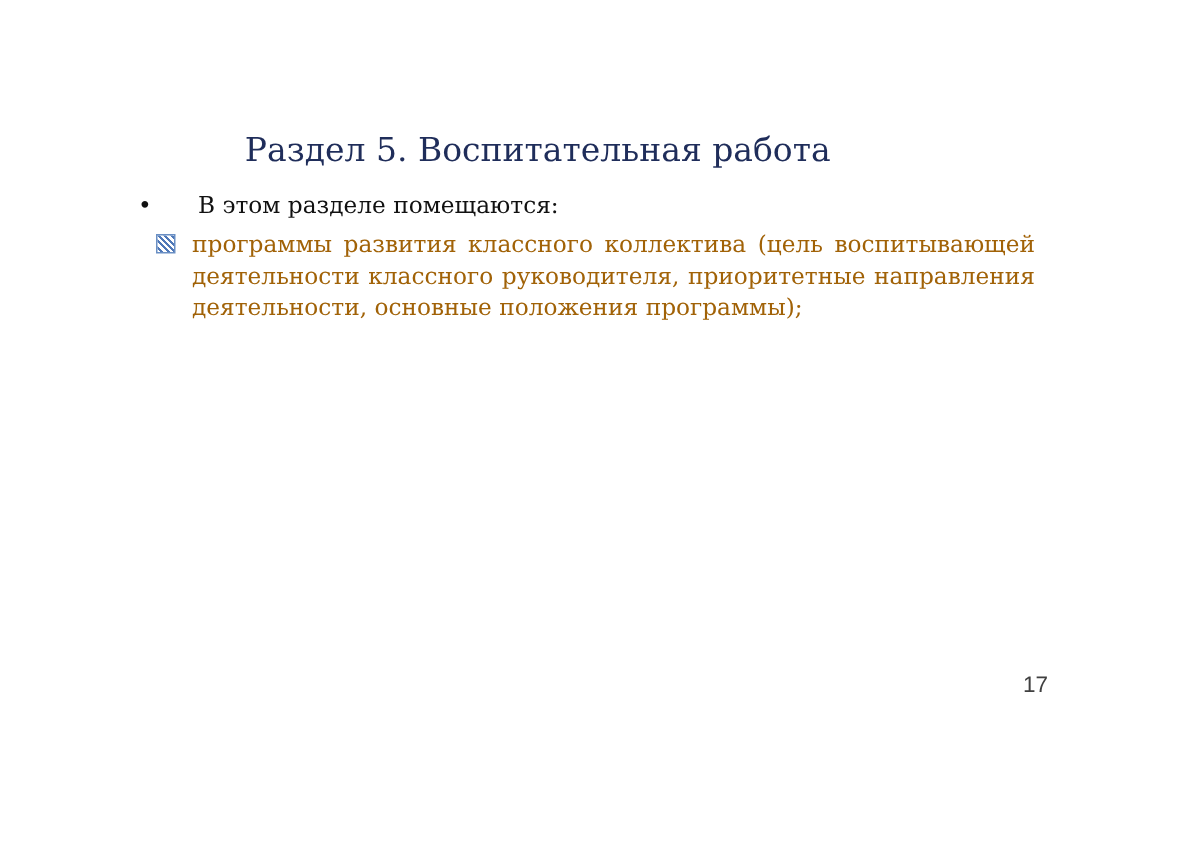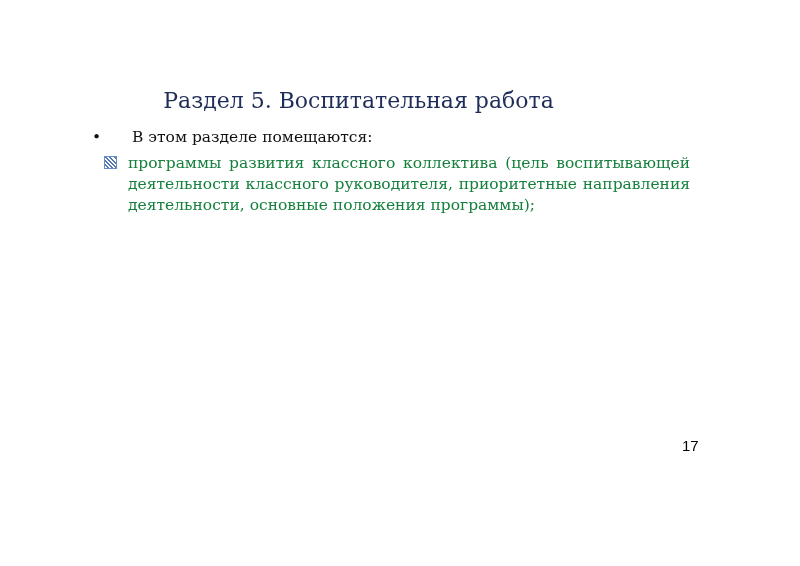--- a/index.html
+++ b/index.html
@@ -8,24 +8,24 @@
   .title { position: absolute; left: 0; width: 717px; top: 88px; text-align: center;
            font-size: 22px; color: #1f2d5a; padding-left: 0px; box-sizing: border-box; }
   .title span { display: inline-block; margin-left: 0px; }
   .intro { position: absolute; left: 92px; top: 128px; font-size: 15.5px; }
   .intro .dot { display: inline-block; width: 40px; }
   .list { position: absolute; left: 104px; top: 152px; width: 586px; }
   .item { display: flex; align-items: flex-start; margin-bottom: 7px; }
   .icon { flex: 0 0 13px; width: 13px; height: 13px; margin-top: 4px; margin-right: 11px;
           border: 1px solid #6a8fc4; box-sizing: border-box;
           background: repeating-linear-gradient(45deg, #ffffff 0 1.5px, #4f78b8 1.5px 3px); }
-  .text { flex: 1; font-size: 15.5px; line-height: 21px; text-align: justify; color: #15803d; }
+  .text { flex: 1; font-size: 15.5px; line-height: 21px; text-align: justify; color: #a16207; }
   .text b { font-weight: bold; }
-  .page { position: absolute; left: 682px; top: 437px; font-family: "Liberation Sans", sans-serif;
-          font-size: 15px; color: #000000; }
+  .page { position: absolute; left: 682px; top: 448px; font-family: "Liberation Sans", sans-serif;
+          font-size: 15px; color: #404040; }
 </style>
 </head>
 <body>
 
 <div class="title"><span>Раздел 5. Воспитательная работа</span></div>
 
 <div class="intro">
   <span class="dot">•</span><span>В этом разделе помещаются:</span>
 </div>
 

